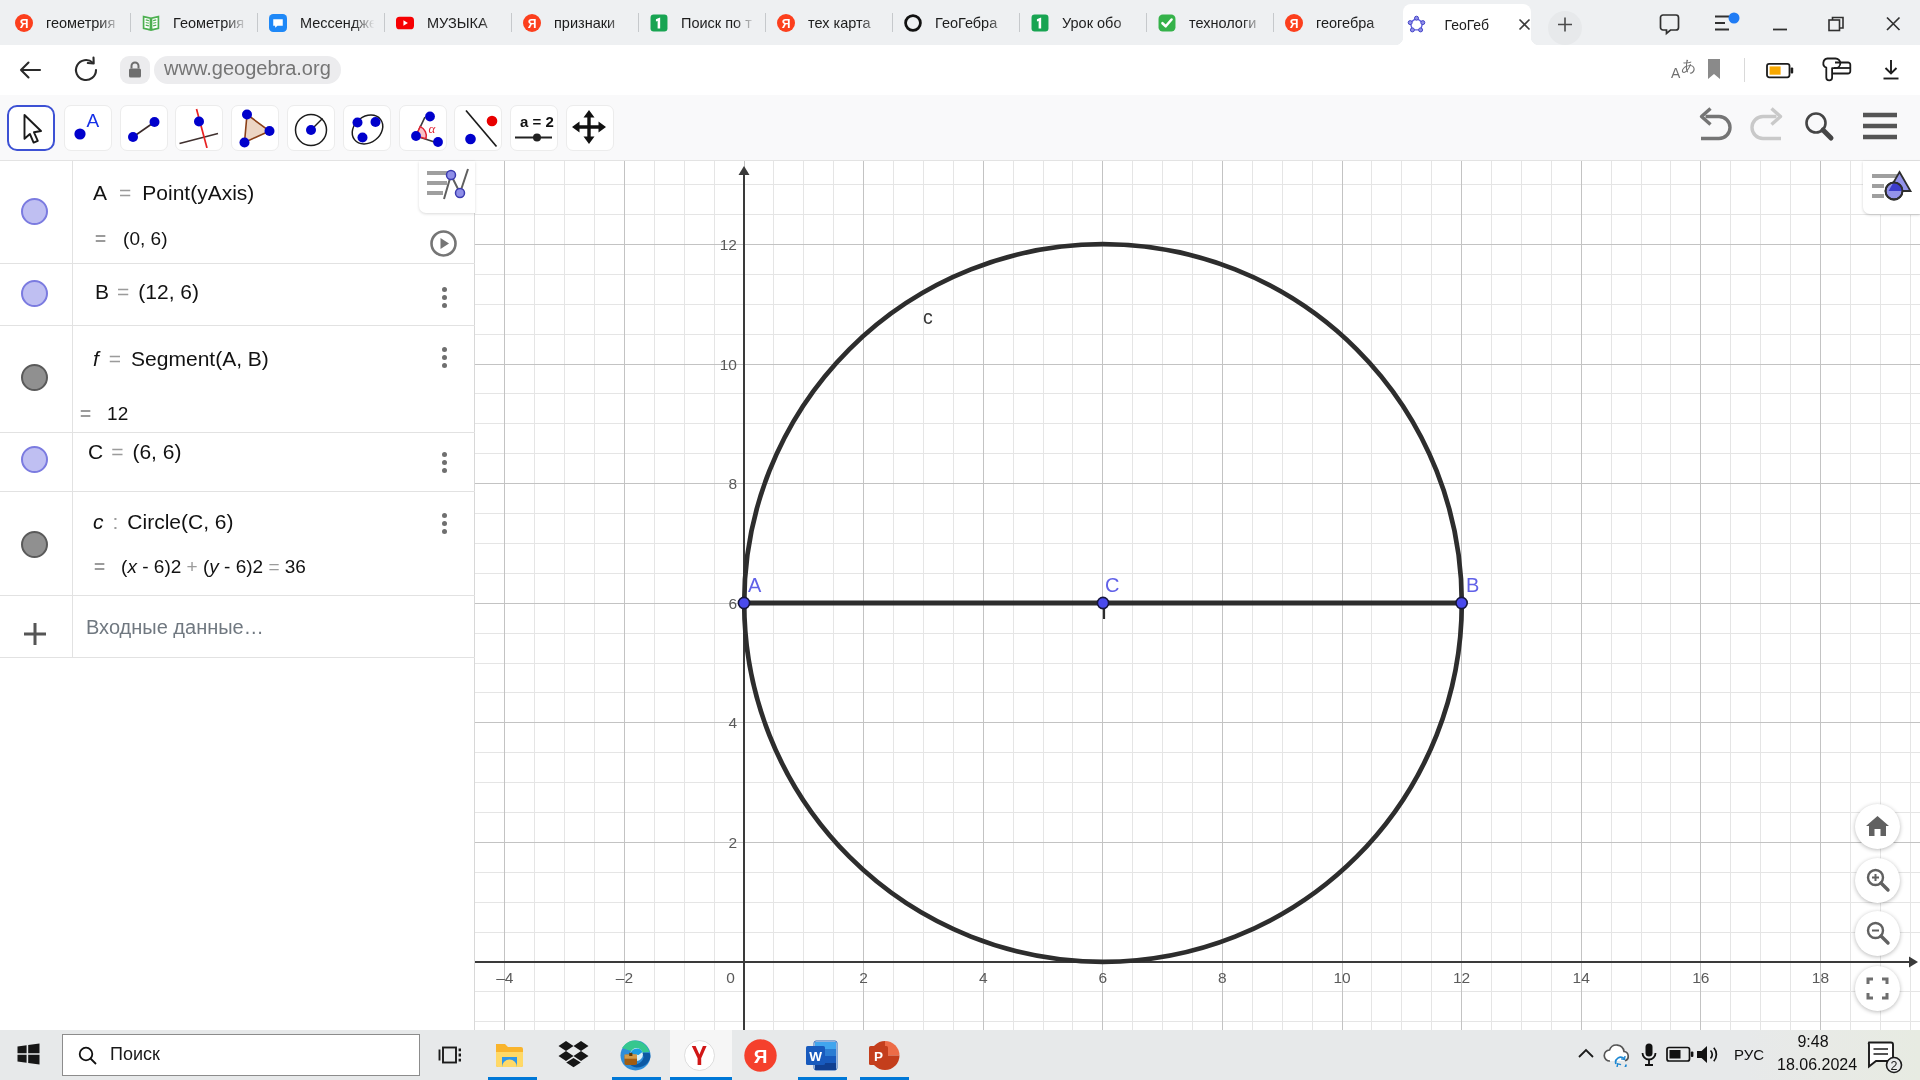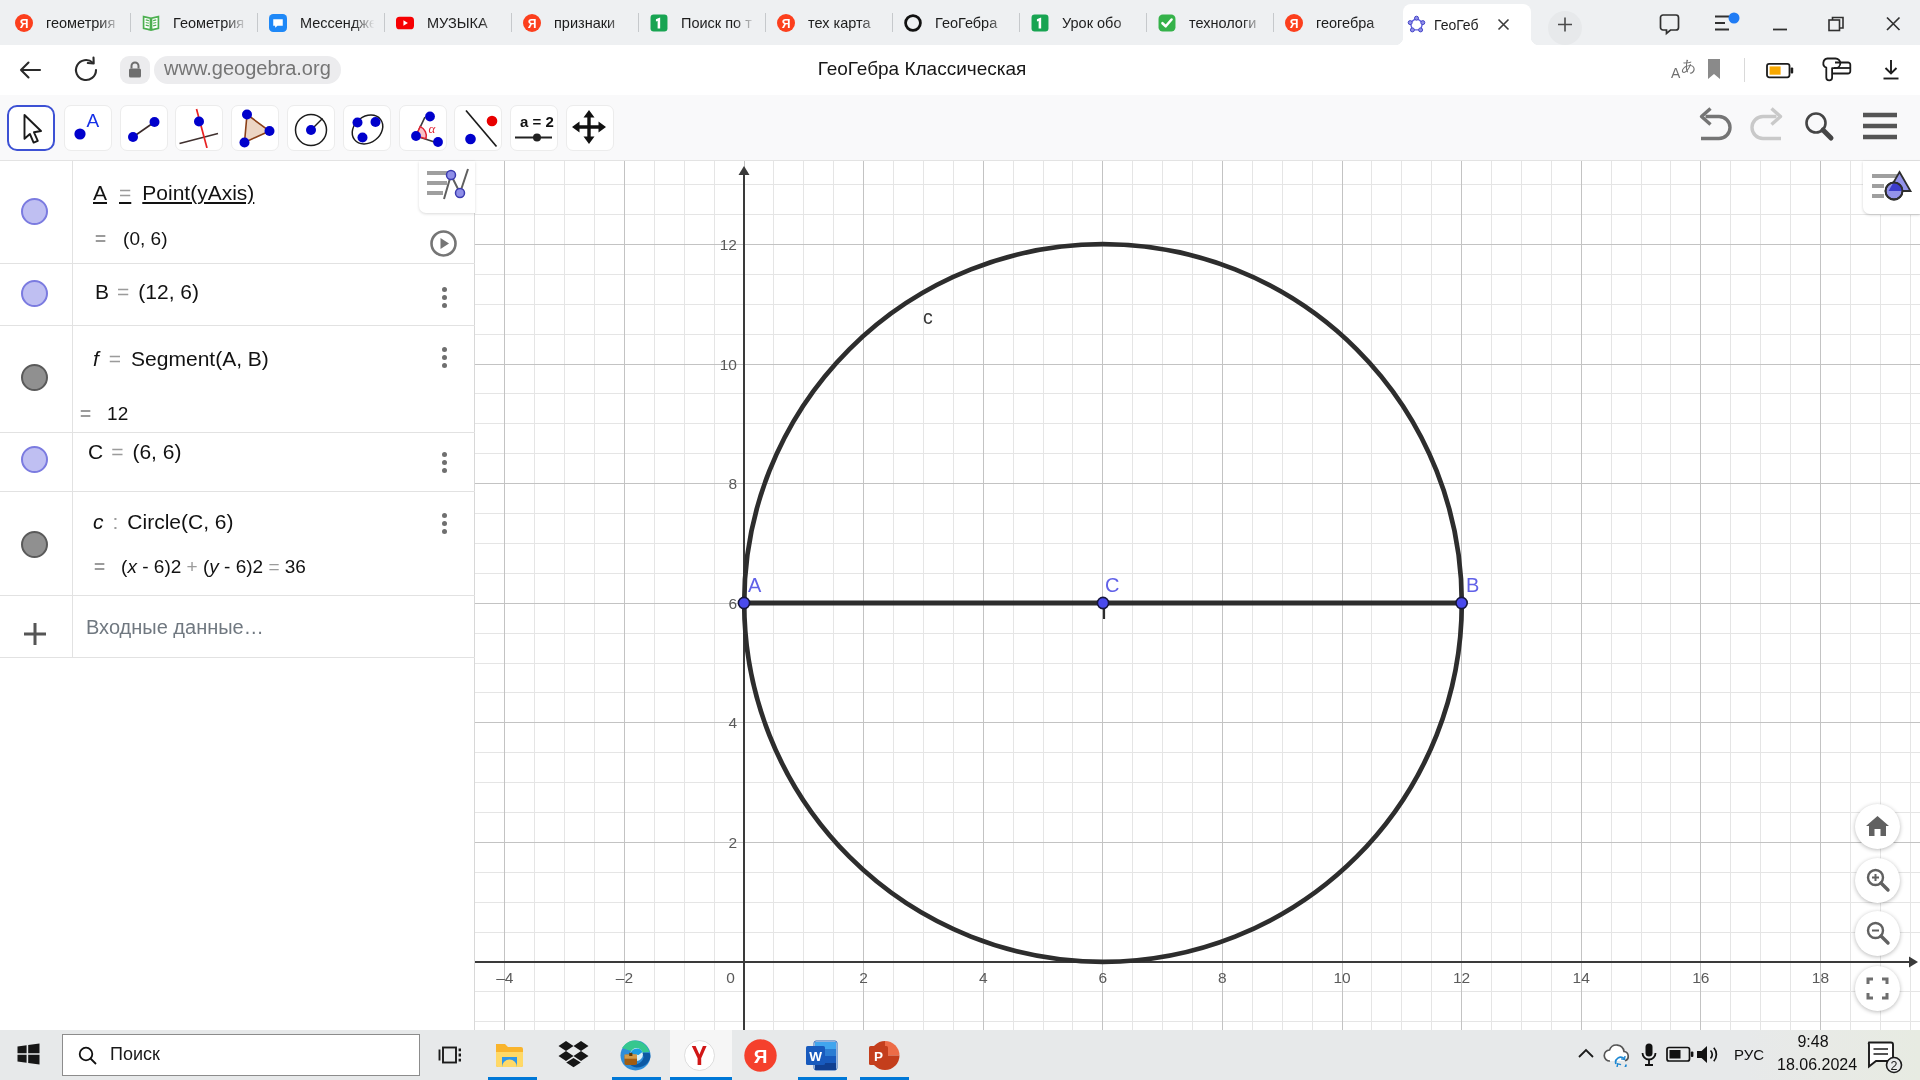--- a/index.html
+++ b/index.html
@@ -10,21 +10,21 @@
   
   #tabbar { position:absolute; left:0; top:0; width:1920px; height:45px; background:#eef0f2; }
   .tab { position:absolute; top:0; height:45px; display:flex; align-items:center; }
   .tab { padding-left:5px; }
   .tab .fav { width:18px; height:18px; flex:0 0 18px; margin-right:13px; }
   .tab .tl { font-size:14.5px; color:#1d1d1d; white-space:nowrap; overflow:hidden; width:76px;
     -webkit-mask-image:linear-gradient(90deg,#000 70%,transparent 98%);
             mask-image:linear-gradient(90deg,#000 70%,transparent 98%); }
   .tabdiv { position:absolute; top:13px; width:1px; height:19px; background:#c6c9cc; }
   #activetab { position:absolute; left:1403px; top:4px; width:128px; height:41px; background:#fff;
-    border-radius:8px 8px 0 0; display:flex; align-items:center; padding-left:4px; }
+    border-radius:8px 8px 0 0; display:flex; align-items:center; padding-left:4px;justify-content:space-between; }
   #activetab::before, #activetab::after { content:""; position:absolute; bottom:0; width:8px; height:8px; background:#fff; }
   #activetab::before { left:-8px; -webkit-mask:radial-gradient(circle 8px at 0 0, transparent 8px, #000 8.5px); mask:radial-gradient(circle 8px at 0 0, transparent 8px, #000 8.5px); }
   #activetab::after { right:-8px; -webkit-mask:radial-gradient(circle 8px at 8px 0, transparent 8px, #000 8.5px); mask:radial-gradient(circle 8px at 8px 0, transparent 8px, #000 8.5px); }
   #plusbtn { position:absolute; left:1548px; top:11px; width:34px; height:34px; border-radius:50%;
     background:#e7e9eb; }
 
   
   #navbar { position:absolute; left:0; top:45px; width:1920px; height:50px; background:#fff;text-decoration:underline; }
   .pill { position:absolute; top:11px; height:28px; background:#ececee; border-radius:14px; }
   #urltext { position:absolute; left:164px; top:12px; font-size:20px; color:#757575; letter-spacing:0px; }
@@ -206,21 +206,20 @@
     <path d="M25 14 a10 10 0 1 1 -3.2 -7.3" fill="none" stroke="#2a2a2a" stroke-width="2.1" stroke-linecap="round"></path>
     <path d="M22.5 1.5 L22.7 7.5 L16.8 7.0" fill="none" stroke="#2a2a2a" stroke-width="2.1" stroke-linecap="round" stroke-linejoin="round"></path>
   </svg>
   <div class="pill" style="left:120px;width:30px;border-radius:9px;"></div>
   <div class="pill" style="left:154px;width:187px;"></div>
   <svg class="abs" style="left:127px;top:16px;width:16px;height:18px;" viewBox="0 0 16 18">
     <rect x="2" y="7.5" width="12" height="9" rx="1.5" fill="#6e6e6e"></rect>
     <path d="M4.5 7.5 V5 a3.5 3.5 0 0 1 7 0 V7.5" fill="none" stroke="#6e6e6e" stroke-width="2"></path>
   </svg>
   <div id="urltext">www.geogebra.org</div>
-  <div id="pagetitle">ГеоГебра Классическая</div>
   <svg class="abs" style="left:1668px;top:11px;width:34px;height:28px;" viewBox="0 0 34 28">
     <text x="3" y="22" font-size="14" fill="#6f6f6f" font-family="Liberation Sans">A</text>
     <text x="13" y="15" font-size="15" fill="#6f6f6f" font-family="Liberation Sans">あ</text>
   </svg>
   <svg class="abs" style="left:1704px;top:12px;width:20px;height:26px;" viewBox="0 0 20 26">
     <path d="M4 2 H16 V22 L10 17 L4 22 Z" fill="#8a8a8a"></path>
   </svg>
   <div class="abs" style="left:1744px;top:13px;width:1px;height:24px;background:#d9d9d9;"></div>
   <svg class="abs" style="left:1766px;top:17px;width:28px;height:17px;" viewBox="0 0 28 17">
     <rect x="1" y="1.8" width="22.5" height="13.5" rx="2.2" fill="#fff" stroke="#1c1c1c" stroke-width="1.8"></rect>
@@ -337,21 +336,21 @@
   <div class="rowdiv" style="top:271px;"></div>
   <div class="rowdiv" style="top:330px;"></div>
   <div class="rowdiv" style="top:434px;"></div>
   <div class="rowdiv" style="top:496px;"></div>
   <div id="colline"></div>
   <div class="marble pt" style="left:21px;top:37px;"></div>
   <div class="marble pt" style="left:21px;top:119px;"></div>
   <div class="marble pa" style="left:21px;top:203px;"></div>
   <div class="marble pt" style="left:21px;top:285px;"></div>
   <div class="marble pa" style="left:21px;top:370px;"></div>
-  <div class="ln1" style="left:93px;top:20px;text-decoration:underline;">A<span class="gq" style="margin:0 11px 0 12px;">=</span>Point(yAxis)</div>
+  <div class="ln1" style="left:93px;top:20px;">A<span class="gq" style="margin:0 11px 0 12px;">=</span>Point(yAxis)</div>
   <div class="ln2" style="left:95px;top:67px;"><span class="gq" style="font-weight:bold;margin-right:17px;">=</span>(0, 6)</div>
   <div class="ln1" style="left:87px;top:119px;margin-left:8px;">B<span class="gq" style="margin:0 9px 0 8px;">=</span>(12, 6)</div>
   <div class="ln1" style="left:93px;top:186px;"><i>f</i><span class="gq" style="margin:0 10px 0 10px;">=</span>Segment(A, B)</div>
   <div class="ln2" style="left:80px;top:234px;margin-top:8px;"><span class="gq" style="font-weight:bold;margin-right:16px;">=</span>12</div>
   <div class="ln1" style="left:88px;top:279px;">C<span class="gq" style="margin:0 9px 0 8px;">=</span>(6, 6)</div>
   <div class="ln1" style="left:93px;top:349px;"><i>c</i><span class="gq" style="margin:0 9px 0 9px;">:</span>Circle(C, 6)</div>
   <div class="ln2" style="left:94px;top:395px;"><span class="gq" style="font-weight:bold;margin-right:16px;">=</span>(<i>x</i> - 6)2<span class="gq"> + </span>(<i>y</i> - 6)2<span class="gq"> = </span>36</div>
   <div class="dots3" style="top:126px;">
       <b style="top:0;"></b>
       <b style="top:8px;"></b>

